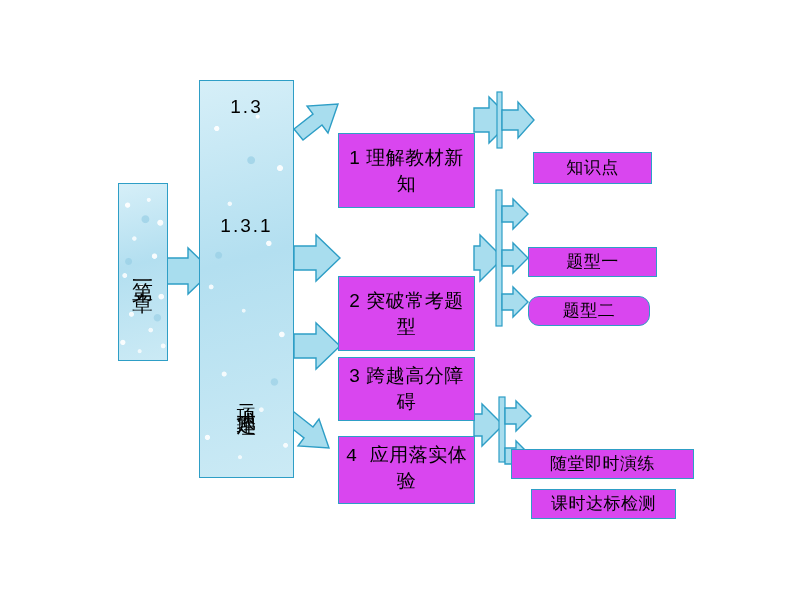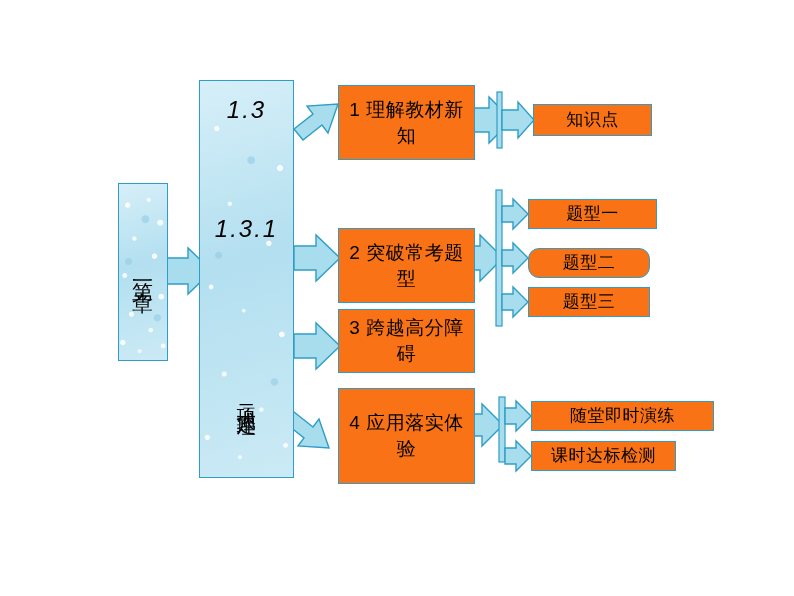--- a/index.html
+++ b/index.html
@@ -27,21 +27,22 @@
     background: #c9e9f4;
     color: #000;
     display: flex;
     align-items: center;
     justify-content: center;
     text-align: center;
     line-height: 1.28;
     letter-spacing: 0.5px;
   }
   .node.plain {
-    background: #f97316;
+    background: #d946ef;
+    margin-top: 48px;
   }
   
   .node.textured {
     background-color: #bfe4f2;
     background-image:
       radial-gradient(circle at 18% 12%, rgba(255,255,255,0.95) 0 2.2px, rgba(255,255,255,0) 3px),
       radial-gradient(circle at 62% 9%, rgba(255,255,255,0.85) 0 1.6px, rgba(255,255,255,0) 2.4px),
       radial-gradient(circle at 86% 22%, rgba(255,255,255,0.9) 0 2.6px, rgba(255,255,255,0) 3.4px),
       radial-gradient(circle at 32% 31%, rgba(255,255,255,0.8) 0 1.8px, rgba(255,255,255,0) 2.6px),
       radial-gradient(circle at 74% 41%, rgba(255,255,255,0.9) 0 2.3px, rgba(255,255,255,0) 3.1px),
@@ -68,23 +69,22 @@
   .section-inner {
     display: flex;
     flex-direction: column;
     align-items: center;
     justify-content: space-between;
     height: 100%;
     padding: 14px 0 16px 0;
     box-sizing: border-box;
   }
   .section-code {
-    font-size: 24px;
+    font-size: 19px;
     letter-spacing: 2px;
-    font-style: italic;
   }
   .section-title {
     writing-mode: vertical-rl;
     text-orientation: upright;
     font-size: 19px;
     letter-spacing: 3px;
     line-height: 1.35;
     height: 128px;
   }
   .step {
@@ -155,41 +155,38 @@
   </div>
 
   <div class="node plain step" style="left:338px; top:228px; width:137px; height:75px;">
     <span>2 突破常考题型</span>
   </div>
 
   <div class="node plain step" style="left:338px; top:309px; width:137px; height:64px;">
     <span>3 跨越高分障碍</span>
   </div>
 
-  <div class="node plain step" style="left:338px; top:388px; width:137px; height:96px;">
+  <div class="node plain step" style="left:338px; top:388px; width:137px; height:68px;font-family:Liberation Mono, monospace;">
     <span>4 应用落实体验</span>
   </div>
 
   <div class="node plain leaf" style="left:533px; top:104px; width:119px; height:32px;">
     <span>知识点</span>
   </div>
 
   <div class="node plain leaf" style="left:528px; top:199px; width:129px; height:30px;">
     <span>题型一</span>
   </div>
 
   <div class="node plain leaf" style="left:528px; top:248px; width:122px; height:30px;border-radius:11px;">
     <span>题型二</span>
   </div>
 
-  <div class="node plain leaf" style="left:528px; top:287px; width:122px; height:30px;">
-    <span>题型三</span>
-  </div>
 
-  <div class="node plain leaf" style="left:531px; top:401px; width:183px; height:30px;justify-content:center;">
+  <div class="node plain leaf" style="left:511px; top:401px; width:183px; height:30px;justify-content:center;">
     <span>随堂即时演练</span>
   </div>
 
   <div class="node plain leaf" style="left:531px; top:441px; width:145px; height:30px;">
     <span>课时达标检测</span>
   </div>
 
 </div>
 
 </body></html>

